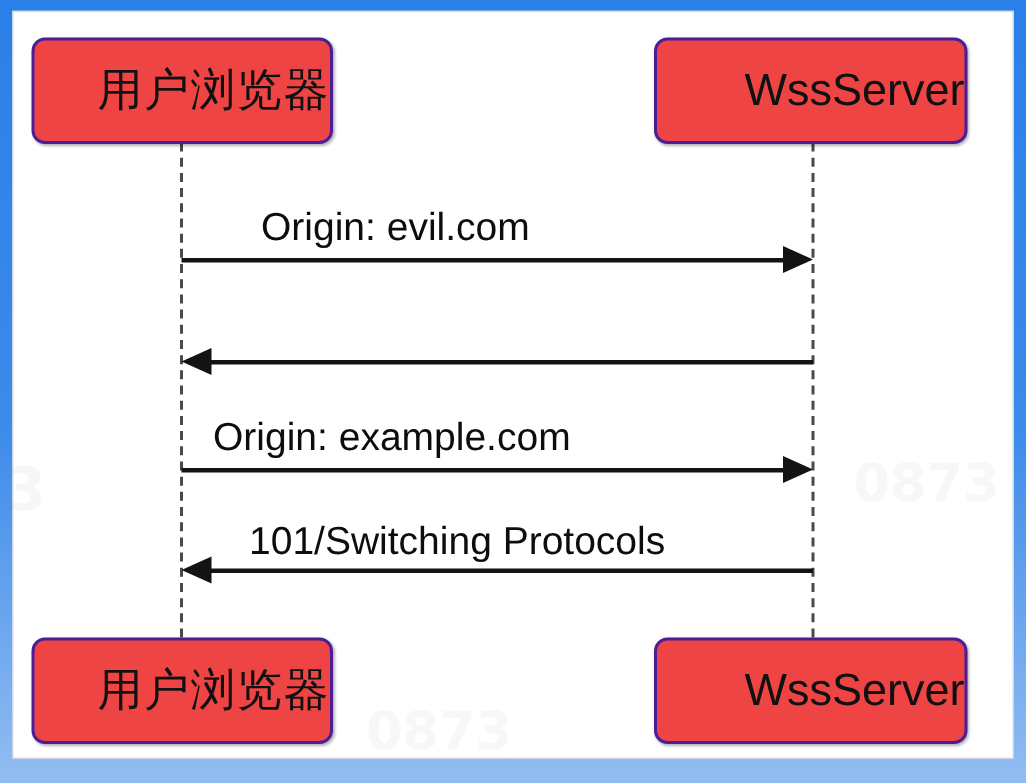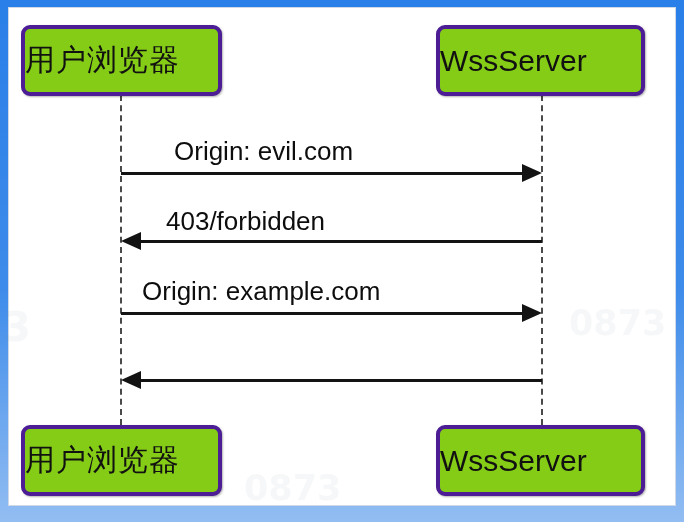--- a/index.html
+++ b/index.html
@@ -35,26 +35,26 @@
   .lifeline {
     position: absolute;
     width: 0;
     border-left: 2px dashed #4a4a4a;
   }
 
   
   .participant {
     position: absolute;
     box-sizing: border-box;
-    background: #84cc16;
-    border: 4px solid #4c1d95;
+    background: #ef4444;
+    border: 2px solid #4c1d95;
     border-radius: 9px;
     display: flex;
     align-items: center;
-    justify-content: flex-start;
+    justify-content: flex-end;
     color: #111111;
     box-shadow: 1px 1px 2px rgba(0,0,0,0.30);
   }
   .participant .label-cn {
     font-size: 30px;
     letter-spacing: 1px;
     font-weight: 400;
     font-family: "DejaVu Sans", sans-serif;
   }
   .participant .label-en {
@@ -132,28 +132,28 @@
       <span class="label-cn">用户浏览器</span>
     </div>
     <div class="participant" style="left:427px; top:17px; width:209px; height:71px;">
       <span class="label-en">WssServer</span>
     </div>
 
     <div class="msg-label" style="left:133px; top:128px;margin-left:32px;">Origin: evil.com</div>
     <div class="msg-line" style="left:112px; top:164px; width:404px;"></div>
     <div class="arrowhead right" style="left:513px; top:156px;"></div>
 
-    <div class="msg-label" style="left:157px; top:198px;">403/forbidden</div>
     <div class="msg-line" style="left:130px; top:232px; width:403px;"></div>
     <div class="arrowhead left" style="left:112px; top:224px;"></div>
 
     <div class="msg-label" style="left:133px; top:268px;">Origin: example.com</div>
     <div class="msg-line" style="left:112px; top:304px; width:404px;"></div>
     <div class="arrowhead right" style="left:513px; top:296px;"></div>
 
+    <div class="msg-label" style="left:157px; top:337px;">101/Switching Protocols</div>
     <div class="msg-line" style="left:130px; top:371px; width:403px;"></div>
     <div class="arrowhead left" style="left:112px; top:363px;"></div>
 
     <div class="participant" style="left:12px; top:417px; width:201px; height:71px;">
       <span class="label-cn">用户浏览器</span>
     </div>
     <div class="participant" style="left:427px; top:417px; width:209px; height:71px;">
       <span class="label-en">WssServer</span>
     </div>
 

